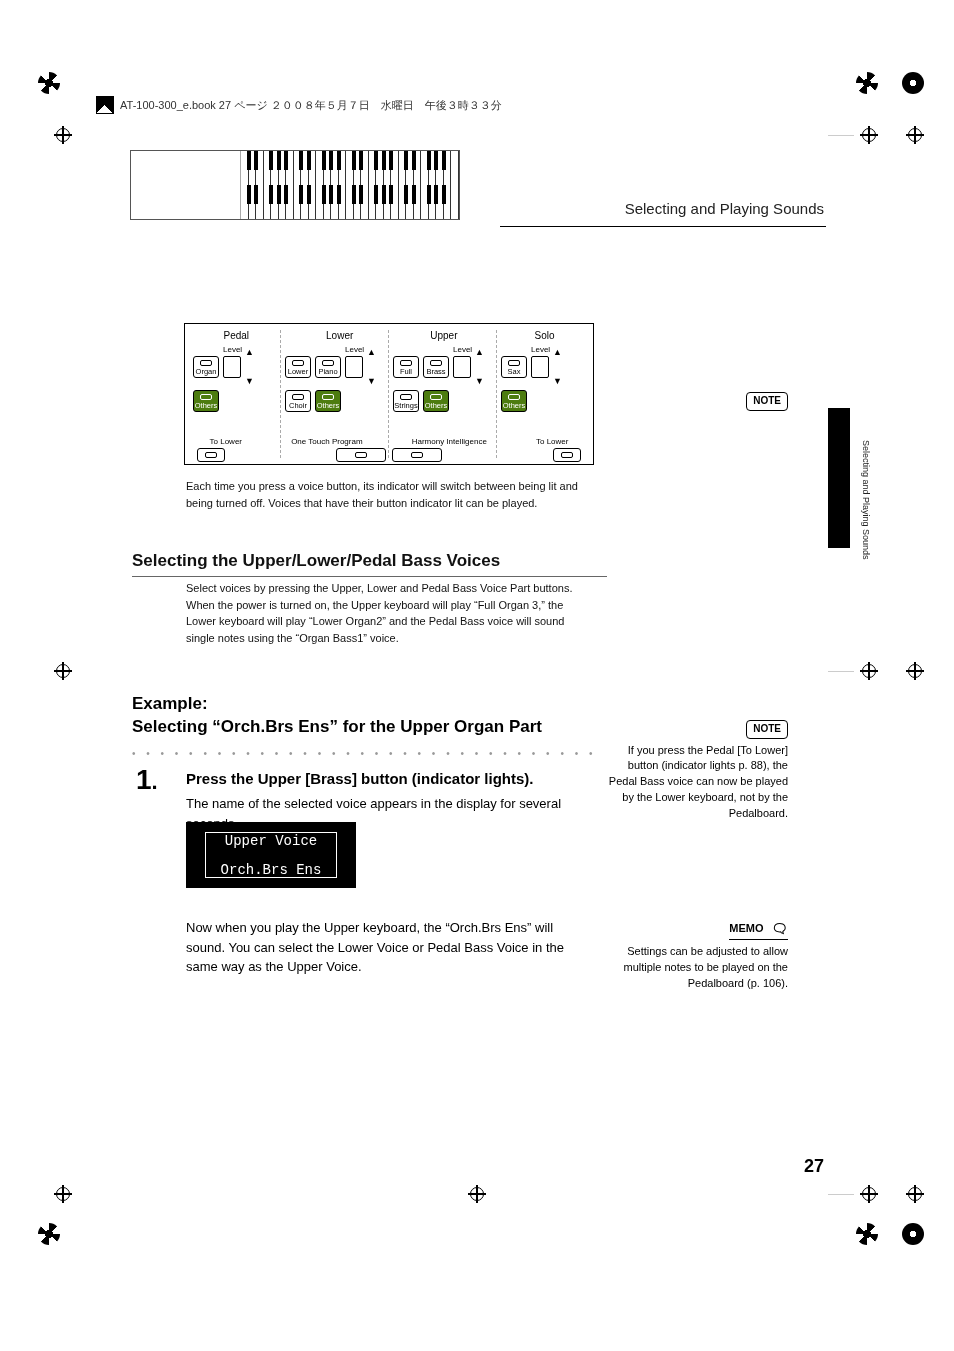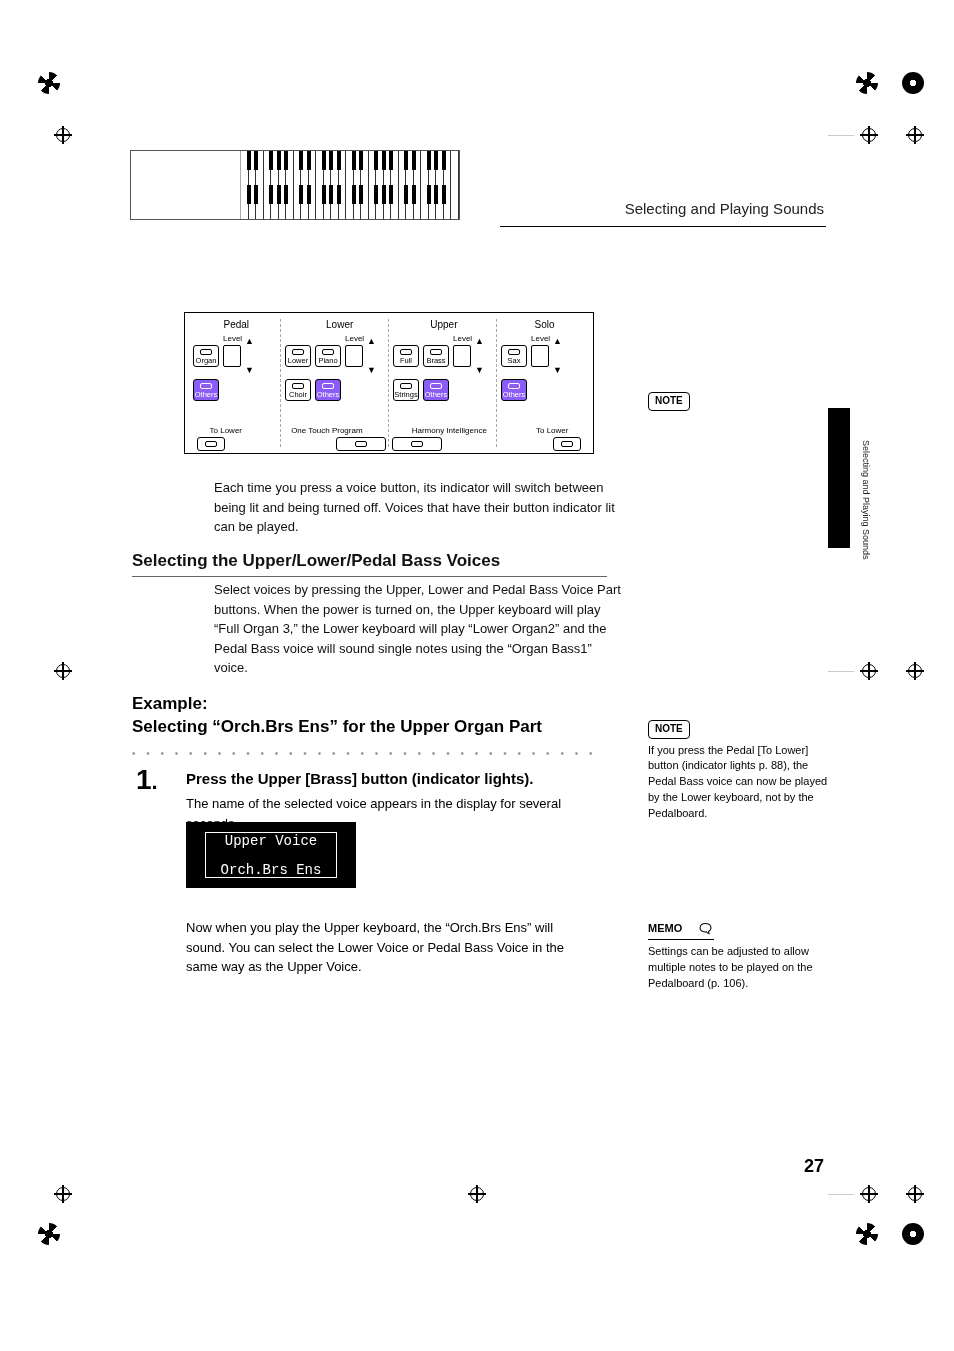--- a/index.html
+++ b/index.html
@@ -108,59 +108,59 @@
 }
 .section-heading.h1{ top:260px; line-height:1.4; }
 .section-heading.h1::after,
 .section-heading.h2::after{
   content:''; position:absolute; bottom:-6px; left:0; right:-10px; height:1px; background:#666;
 }
 .section-heading.h2{ top:551px; }
 
 
 .panel-diagram{
-  position:absolute; top:312px; left:184px; width:410px; height:142px;
+  position:absolute; top:323px; left:184px; width:410px; height:142px;
   border:1px solid #000; background:#fff; font-size:9px;
 }
 .pd-inner{ position:relative; width:100%; height:100%; }
 .pd-top-labels{ position:absolute; top:6px; width:100%; display:flex; justify-content:space-around; font-size:10px;}
 .pd-groups{ position:absolute; top:24px; left:0; right:0; bottom:24px; display:flex; gap:8px; padding:0 8px;}
 .pdg{ flex:1; display:flex; flex-direction:column; gap:4px; position:relative; padding-right:6px;}
 .pdg::after{
   content:''; position:absolute; right:-4px; top:-18px; bottom:-18px; width:1px;
   border-right:1px dashed #aaa;
 }
 .pdg:last-child::after{ display:none;}
 .pd-row{ display:flex; gap:4px; align-items:center;}
 .pd-btn{
   width:26px; height:22px; border:1px solid #000; border-radius:3px;
   display:flex; align-items:flex-end; justify-content:center;
   font-size:7.5px; padding-bottom:1px; position:relative; background:#fff;
 }
-.pd-btn.inv{ background:#8b5cf6; color:#fff;}
+.pd-btn.inv{ background:#4d7c0f; color:#fff;}
 .pd-btn::before{
   content:''; position:absolute; top:3px; width:10px; height:4px; border:1px solid currentColor; border-radius:2px;
 }
 .pd-level{ width:18px; height:22px; border:1px solid #000; border-radius:2px; position:relative; font-size:7px; display:flex; align-items:flex-start; justify-content:center;}
 .pd-level-label{ position:absolute; top:-11px; font-size:8px;}
 .pd-arrows{
   width:12px; display:flex; flex-direction:column; justify-content:space-between; height:38px;
 }
 .pd-arrows span{ font-size:9px; line-height:1;}
 .pd-wide{
   height:14px; border:1px solid #000; border-radius:3px; display:flex; align-items:center; justify-content:center; font-size:7px; position:relative; background:#fff;
 }
 .pd-wide::before{content:''; width:10px;height:4px;border:1px solid #000;border-radius:2px;}
 .pd-bottom-labels{ position:absolute; bottom:18px; width:100%; display:flex; justify-content:space-around; font-size:8px;}
 .pd-bottom-btns{ position:absolute; bottom:2px; width:100%; display:flex; justify-content:space-between; padding:0 12px;}
 .pd-bottom-mid{ flex:1; display:flex; justify-content:center; gap:6px;}
 
 
 .body-text{
-  position:absolute; left:186px; width:408px; font-size:13px; line-height:1.5; color:#111;margin-left:28px;
+  position:absolute; left:186px; width:408px; font-size:11px; line-height:1.5; color:#111;
 }
 .bt1{ top:478px; }
 .bt2{ top:580px; }
 
 
 .example-block{
   position:absolute; top:693px; left:132px; width:466px;
   font-size:17px; font-weight:bold; line-height:1.35;
 }
 .example-dots{
@@ -190,29 +190,29 @@
   display:flex; flex-direction:column; align-items:center; justify-content:center;
   font-family: "Courier New", monospace; color:#fff; font-size:14px; gap:13px;
 }
 
 .step-after{
   position:absolute; top:918px; left:186px; width:408px; font-size:13px; line-height:1.5;
 }
 
 
 .sidenote{
-  position:absolute; left:648px; width:180px; font-size:11px; line-height:1.45;
+  position:absolute; left:608px; width:180px; font-size:11px; line-height:1.45;text-align:right;
 }
 .note-tag{
   display:inline-block; border:1.5px solid #000; border-radius:4px; padding:1px 6px;
   font-size:10px; font-weight:bold; margin-bottom:4px; letter-spacing:0;
 }
 .memo-tag{
   display:inline-flex; align-items:center; border-bottom:1.5px solid #000;
-  font-size:11px; font-weight:bold; margin-bottom:4px; gap:15px;
+  font-size:11px; font-weight:bold; margin-bottom:4px; gap:8px;
 }
 .memo-tag .bubble{ font-size:13px;}
 .sn1{ top:392px; }
 .sn2{ top:720px; }
 .sn3{ top:920px; }
 
 
 .side-tab{
   position:absolute; right:104px; top:408px; width:22px; height:140px; background:#000;
 }
@@ -285,20 +285,24 @@
         <span class="circ"></span>
       </span>
     </div>
 <div class="regbar bot-right-inner">
       <span class="bar"></span>
       <span class="cross">
         <span class="circ"></span>
       </span>
     </div>
 
+<div class="print-header">
+  <span class="icon"></span>
+  <span>AT-100-300_e.book  27 ページ  ２００８年５月７日　水曜日　午後３時３３分</span>
+</div>
 
 <div class="keyboard-box">
   <div class="kb-upper">
     <div class="kb-panel"></div>
     <div class="kb-keys">
       <div class="wk"></div>
           <div class="wk bk"></div>
           <div class="wk bk"></div>
           <div class="wk"></div>
           <div class="wk bk"></div>

